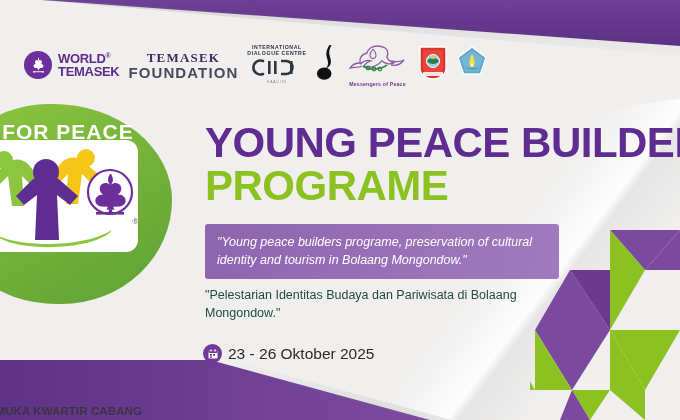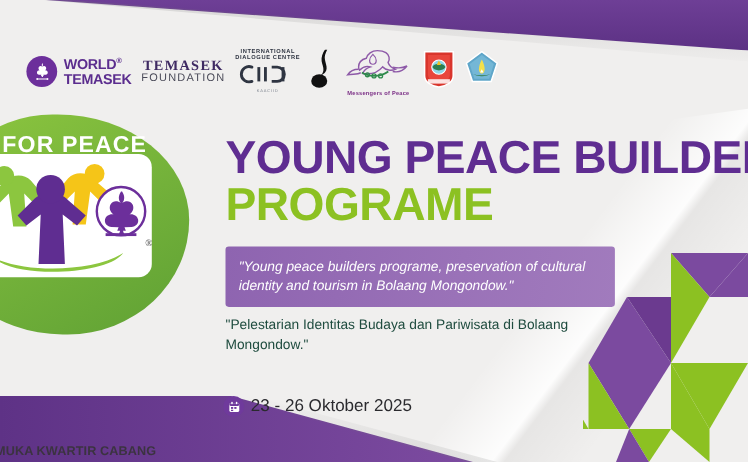--- a/index.html
+++ b/index.html
@@ -50,21 +50,21 @@
   .logo-bar{position:absolute;top:36px;left:24px;height:58px;display:flex;align-items:center;gap:9px;}
   .logo{display:flex;align-items:center;}
 
   .ws-mark{width:28px;height:28px;border-radius:50%;background:#6c2f9b;display:flex;align-items:center;justify-content:center;}
   .ws-text{margin-left:6px;line-height:1.0;}
   .ws-text div{font-weight:bold;font-size:13px;color:#5b2d8e;letter-spacing:-0.3px;}
   .ws-text div sup{font-size:7px;vertical-align:super;}
 
   .tf-text{line-height:1.0;text-align:center;}
   .tf-text .t1{font-family:"Liberation Serif",serif;font-weight:bold;font-size:13px;color:#3f2a63;letter-spacing:1.2px;}
-  .tf-text .t2{font-size:10px;color:#4a4a58;letter-spacing:1.1px;margin-top:1px;}
+  .tf-text .t2{font-size:15px;color:#4a4a58;letter-spacing:1.1px;margin-top:1px;font-weight:bold;}
 
   .ciid{text-align:center;line-height:1;}
   .ciid .c1{font-size:5.2px;color:#2f3542;letter-spacing:.6px;font-weight:bold;}
   .ciid .c2{font-size:5.2px;color:#2f3542;letter-spacing:.6px;font-weight:bold;margin-top:1px;}
   .ciid .cmark{margin-top:3px;}
   .ciid .c3{font-size:3.6px;color:#7a808c;letter-spacing:.8px;margin-top:2px;}
 
   .mop{text-align:center;line-height:1;}
   .mop .mlabel{font-size:5.2px;color:#7b2f86;font-weight:bold;letter-spacing:.2px;margin-top:1px;}
 
@@ -107,21 +107,21 @@
     border-radius:3px;padding:9px 12px 10px 12px;box-sizing:border-box;
   }
   .quote-box p{
     margin:0;font-style:italic;font-size:12.5px;line-height:1.45;color:#ffffff;
   }
   .quote-id{
     position:absolute;left:205px;top:286px;width:372px;
     font-size:12.5px;line-height:1.45;color:#1f4c3f;
   }
 
-  .meta{position:absolute;left:203px;top:360px;display:flex;align-items:center;gap:7px;}
+  .meta{position:absolute;left:203px;top:344px;display:flex;align-items:center;gap:7px;}
   .meta .chip{display:flex;align-items:center;gap:6px;}
   .meta .ico{
     width:19px;height:19px;border-radius:50%;background:#6f3a9c;
     display:flex;align-items:center;justify-content:center;flex:none;
   }
   .meta .txt{font-size:15.5px;color:#2a2a2e;white-space:nowrap;}
   .meta .sp{width:9px;}
 </style>
 </head>
 <body>

